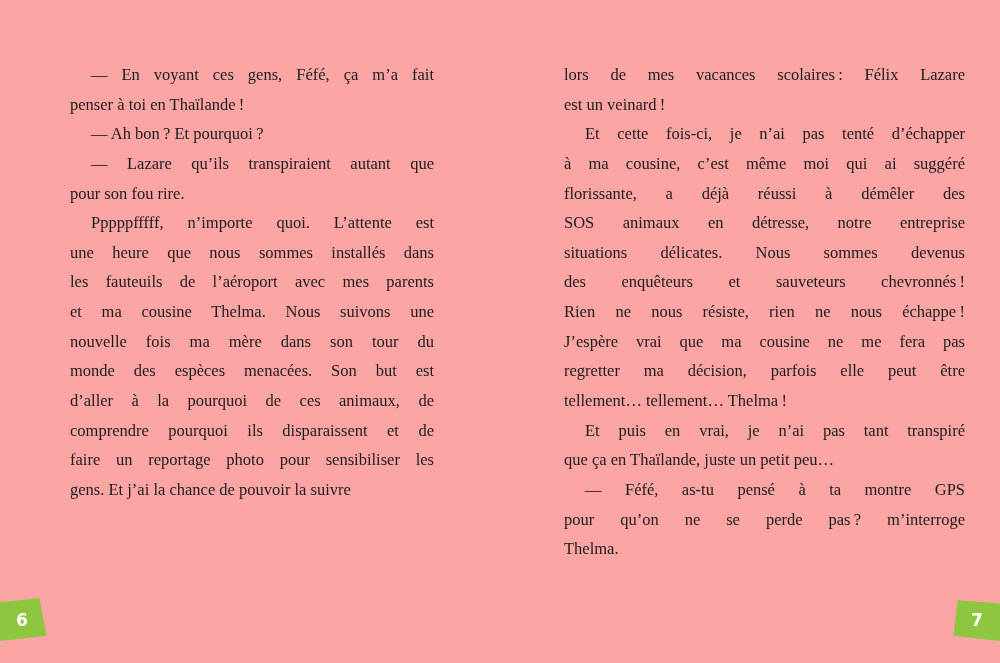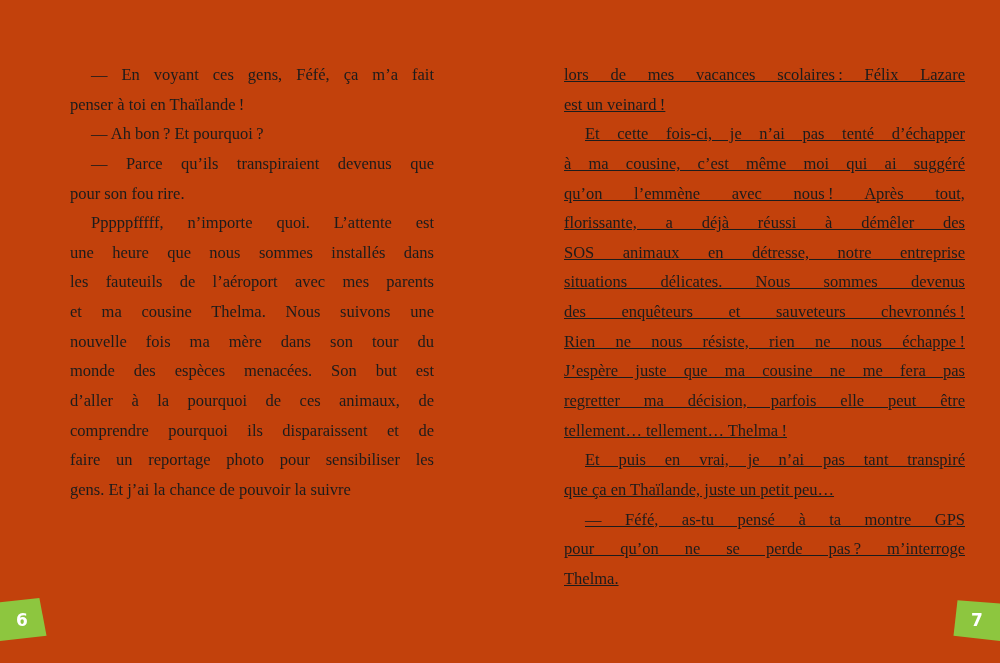--- a/index.html
+++ b/index.html
@@ -16,21 +16,21 @@
     font-family: "Liberation Serif", "DejaVu Serif", serif;
     color: #1c1c1c;
   }
   .page-text {
     position: absolute;
     top: 60px;
     font-size: 16.5px;
     line-height: 29.65px;
   }
   .page-text.left  { left: 70px;  width: 364px; }
-  .page-text.right { left: 564px; width: 401px; text-decoration: underline; }
+  .page-text.right { left: 564px; width: 401px; }
   .line {
     height: 29.65px;
     text-align: justify;
     text-align-last: justify;
     white-space: normal;
     overflow: hidden;
   }
   .line.last   { text-align-last: left; }
   .line.indent { padding-left: 21px; }
   .badge {
@@ -50,52 +50,51 @@
   .badge-right {
     left: 950px; top: 598px; width: 50px; height: 43px;
     clip-path: polygon(15% 5%, 100% 13%, 100% 100%, 7% 88%);
     padding-left: 4px;
     box-sizing: border-box;
   }
 </style>
 </head>
 <body>
 
-<div class="spread" style="background: #c2410c; color: rgb(28, 28, 28);">
+<div class="spread" style="background: #fca5a5; color: rgb(28, 28, 28);">
 
   <div class="page-text left">
       <div class="line indent">— En voyant ces gens, Féfé, ça m’a fait</div>
       <div class="line last">penser à toi en Thaïlande !</div>
       <div class="line last indent">— Ah bon ? Et pourquoi ?</div>
-      <div class="line indent">— Parce qu’ils transpiraient devenus que</div>
+      <div class="line indent">— Lazare qu’ils transpiraient autant que</div>
       <div class="line last">pour son fou rire.</div>
       <div class="line indent">Pppppfffff, n’importe quoi. L’attente est</div>
       <div class="line">une heure que nous sommes installés dans</div>
       <div class="line">les fauteuils de l’aéroport avec mes parents</div>
       <div class="line">et ma cousine Thelma. Nous suivons une</div>
       <div class="line">nouvelle fois ma mère dans son tour du</div>
       <div class="line">monde des espèces menacées. Son but est</div>
       <div class="line">d’aller à la pourquoi de ces animaux, de</div>
       <div class="line">comprendre pourquoi ils disparaissent et de</div>
       <div class="line">faire un reportage photo pour sensibiliser les</div>
       <div class="line last">gens. Et j’ai la chance de pouvoir la suivre</div>
     </div>
 
   <div class="page-text right">
       <div class="line">lors de mes vacances scolaires : Félix Lazare</div>
       <div class="line last">est un veinard !</div>
       <div class="line indent">Et cette fois-ci, je n’ai pas tenté d’échapper</div>
       <div class="line">à ma cousine, c’est même moi qui ai suggéré</div>
-      <div class="line">qu’on l’emmène avec nous ! Après tout,</div>
       <div class="line">florissante, a déjà réussi à démêler des</div>
       <div class="line">SOS animaux en détresse, notre entreprise</div>
       <div class="line">situations délicates. Nous sommes devenus</div>
       <div class="line">des enquêteurs et sauveteurs chevronnés !</div>
       <div class="line">Rien ne nous résiste, rien ne nous échappe !</div>
-      <div class="line">J’espère juste que ma cousine ne me fera pas</div>
+      <div class="line">J’espère vrai que ma cousine ne me fera pas</div>
       <div class="line">regretter ma décision, parfois elle peut être</div>
       <div class="line last">tellement… tellement… Thelma !</div>
       <div class="line indent">Et puis en vrai, je n’ai pas tant transpiré</div>
       <div class="line last">que ça en Thaïlande, juste un petit peu…</div>
       <div class="line indent">— Féfé, as-tu pensé à ta montre GPS</div>
       <div class="line">pour qu’on ne se perde pas ? m’interroge</div>
       <div class="line last">Thelma.</div>
     </div>
 
   <div class="badge badge-left" style="background: rgb(141, 198, 63); color: rgb(255, 255, 255);">

